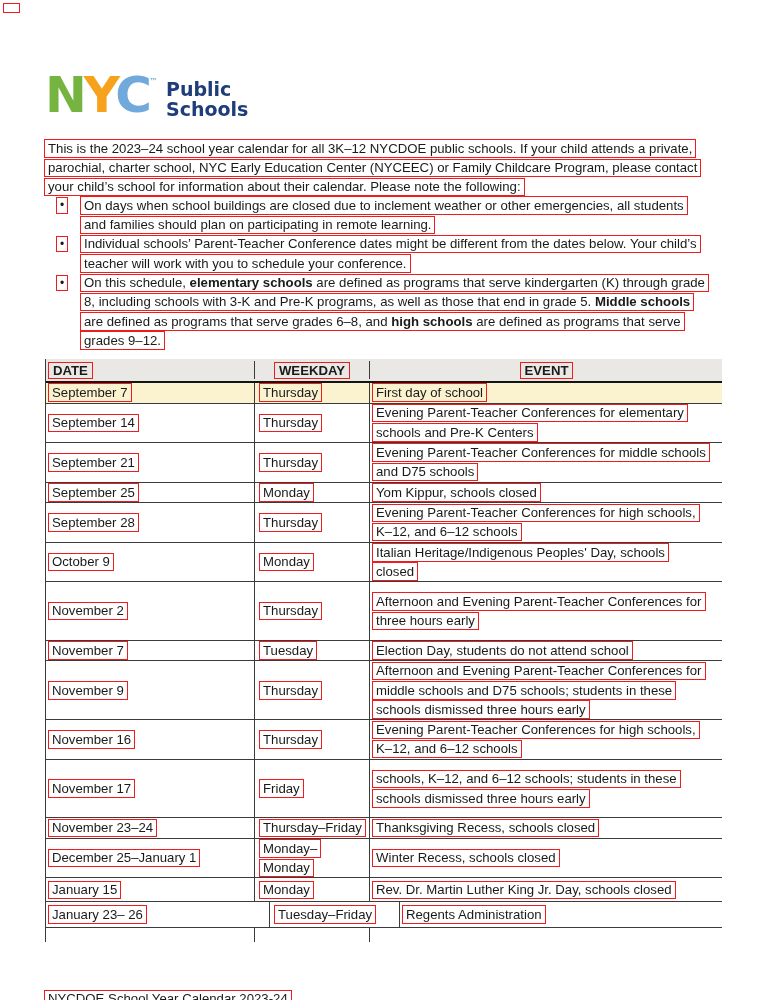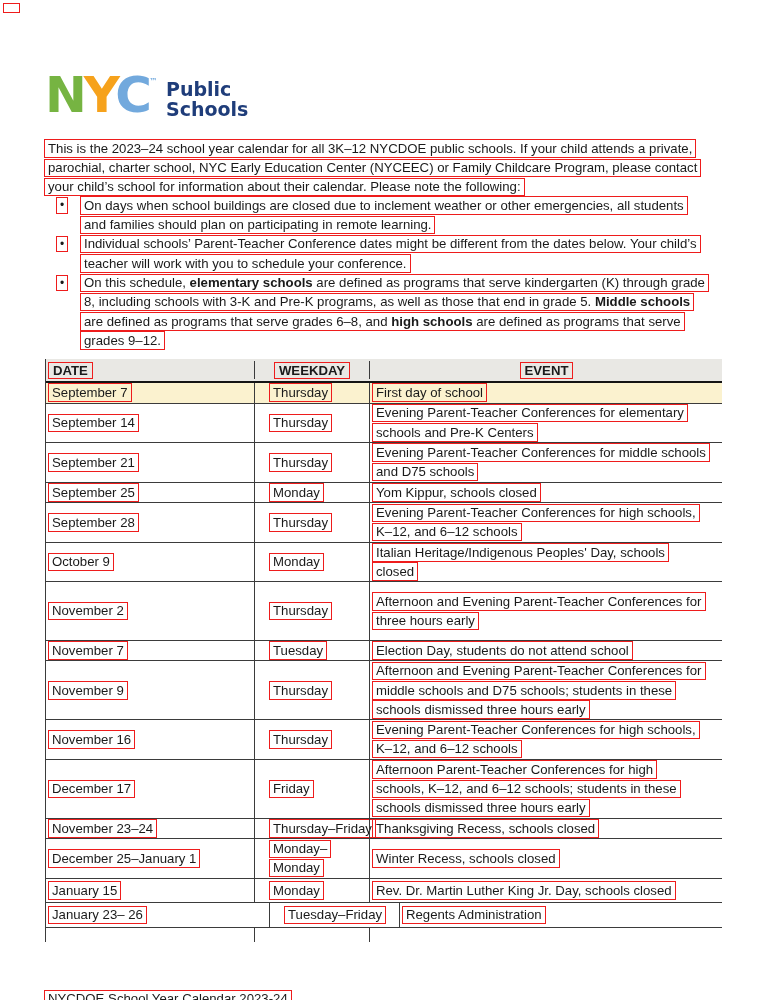--- a/index.html
+++ b/index.html
@@ -48,21 +48,21 @@
   .thead { background:var(--hdr-bg); height:24px; align-items:center; border-bottom:2.2px solid #141414; }
   .thead .hc { font-weight:700; }
   .thead .hc .redbox { font-weight:700; padding:0 4px; }
   .hc-date { padding-left:2px; text-align:left; }
   .hc-weekday, .hc-event { text-align:center; }
   .cw, .ce { border-left:1.4px solid var(--brd); }
   .trow { border-bottom:1.4px solid var(--brd); }
   .trow.hl { background:var(--hl-bg); }
   .cell { display:flex; flex-direction:column; justify-content:center; }
   .cell.cd { padding-left:2px; }
-  .cell.cw { padding-left:14px; }
+  .cell.cw { padding-left:4px; }
   .cell.ce { padding-left:2px; }
   .ttail { height:14px; }
   .ttail div { height:100%; }
 
   
   .footer { position:absolute; left:44px; top:989px; }
 </style>
 </head>
 <body>
 
@@ -342,32 +342,29 @@
               <span class="redbox">Evening Parent-Teacher Conferences for high schools,</span>
             </div>
             <div class="line">
               <span class="redbox">K–12, and 6–12 schools</span>
             </div>
           </div>
         </div>
         <div class="trow" style="min-height: 58.5px;">
           <div class="cell cd">
             <div class="line">
-              <span class="redbox">December 17</span>
+              <span class="redbox">November 17</span>
             </div>
           </div>
           <div class="cell cw">
             <div class="line">
               <span class="redbox">Friday</span>
             </div>
           </div>
           <div class="cell ce">
-            <div class="line">
-              <span class="redbox">Afternoon Parent-Teacher Conferences for high</span>
-            </div>
             <div class="line">
               <span class="redbox">schools, K–12, and 6–12 schools; students in these</span>
             </div>
             <div class="line">
               <span class="redbox">schools dismissed three hours early</span>
             </div>
           </div>
         </div>
         <div class="trow" style="min-height: 20.5px;">
           <div class="cell cd">

